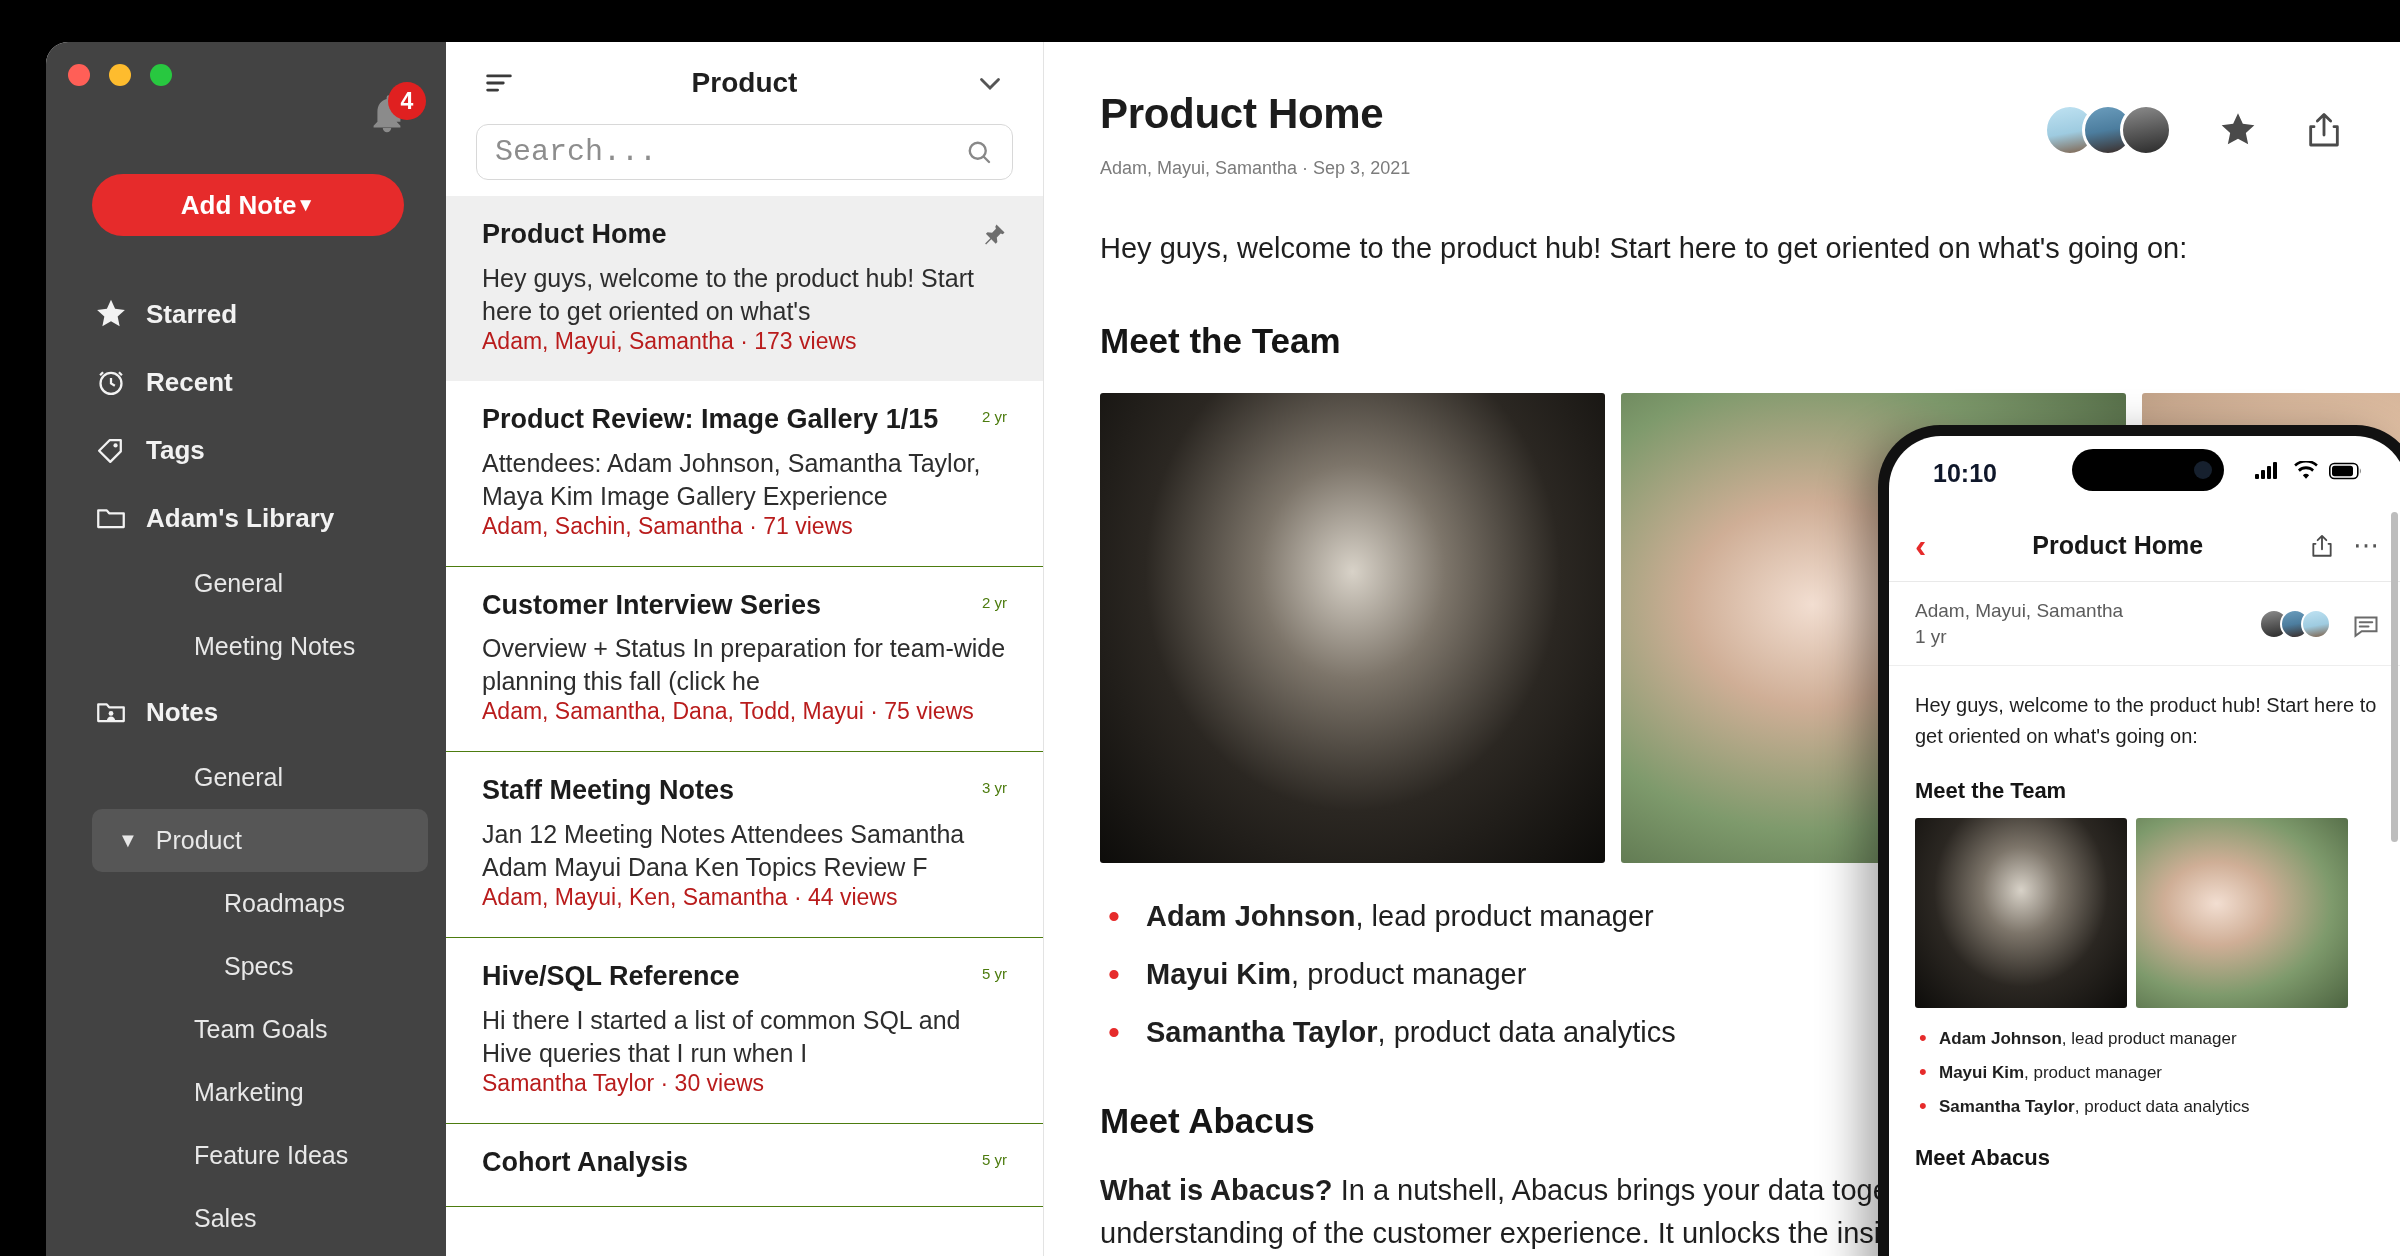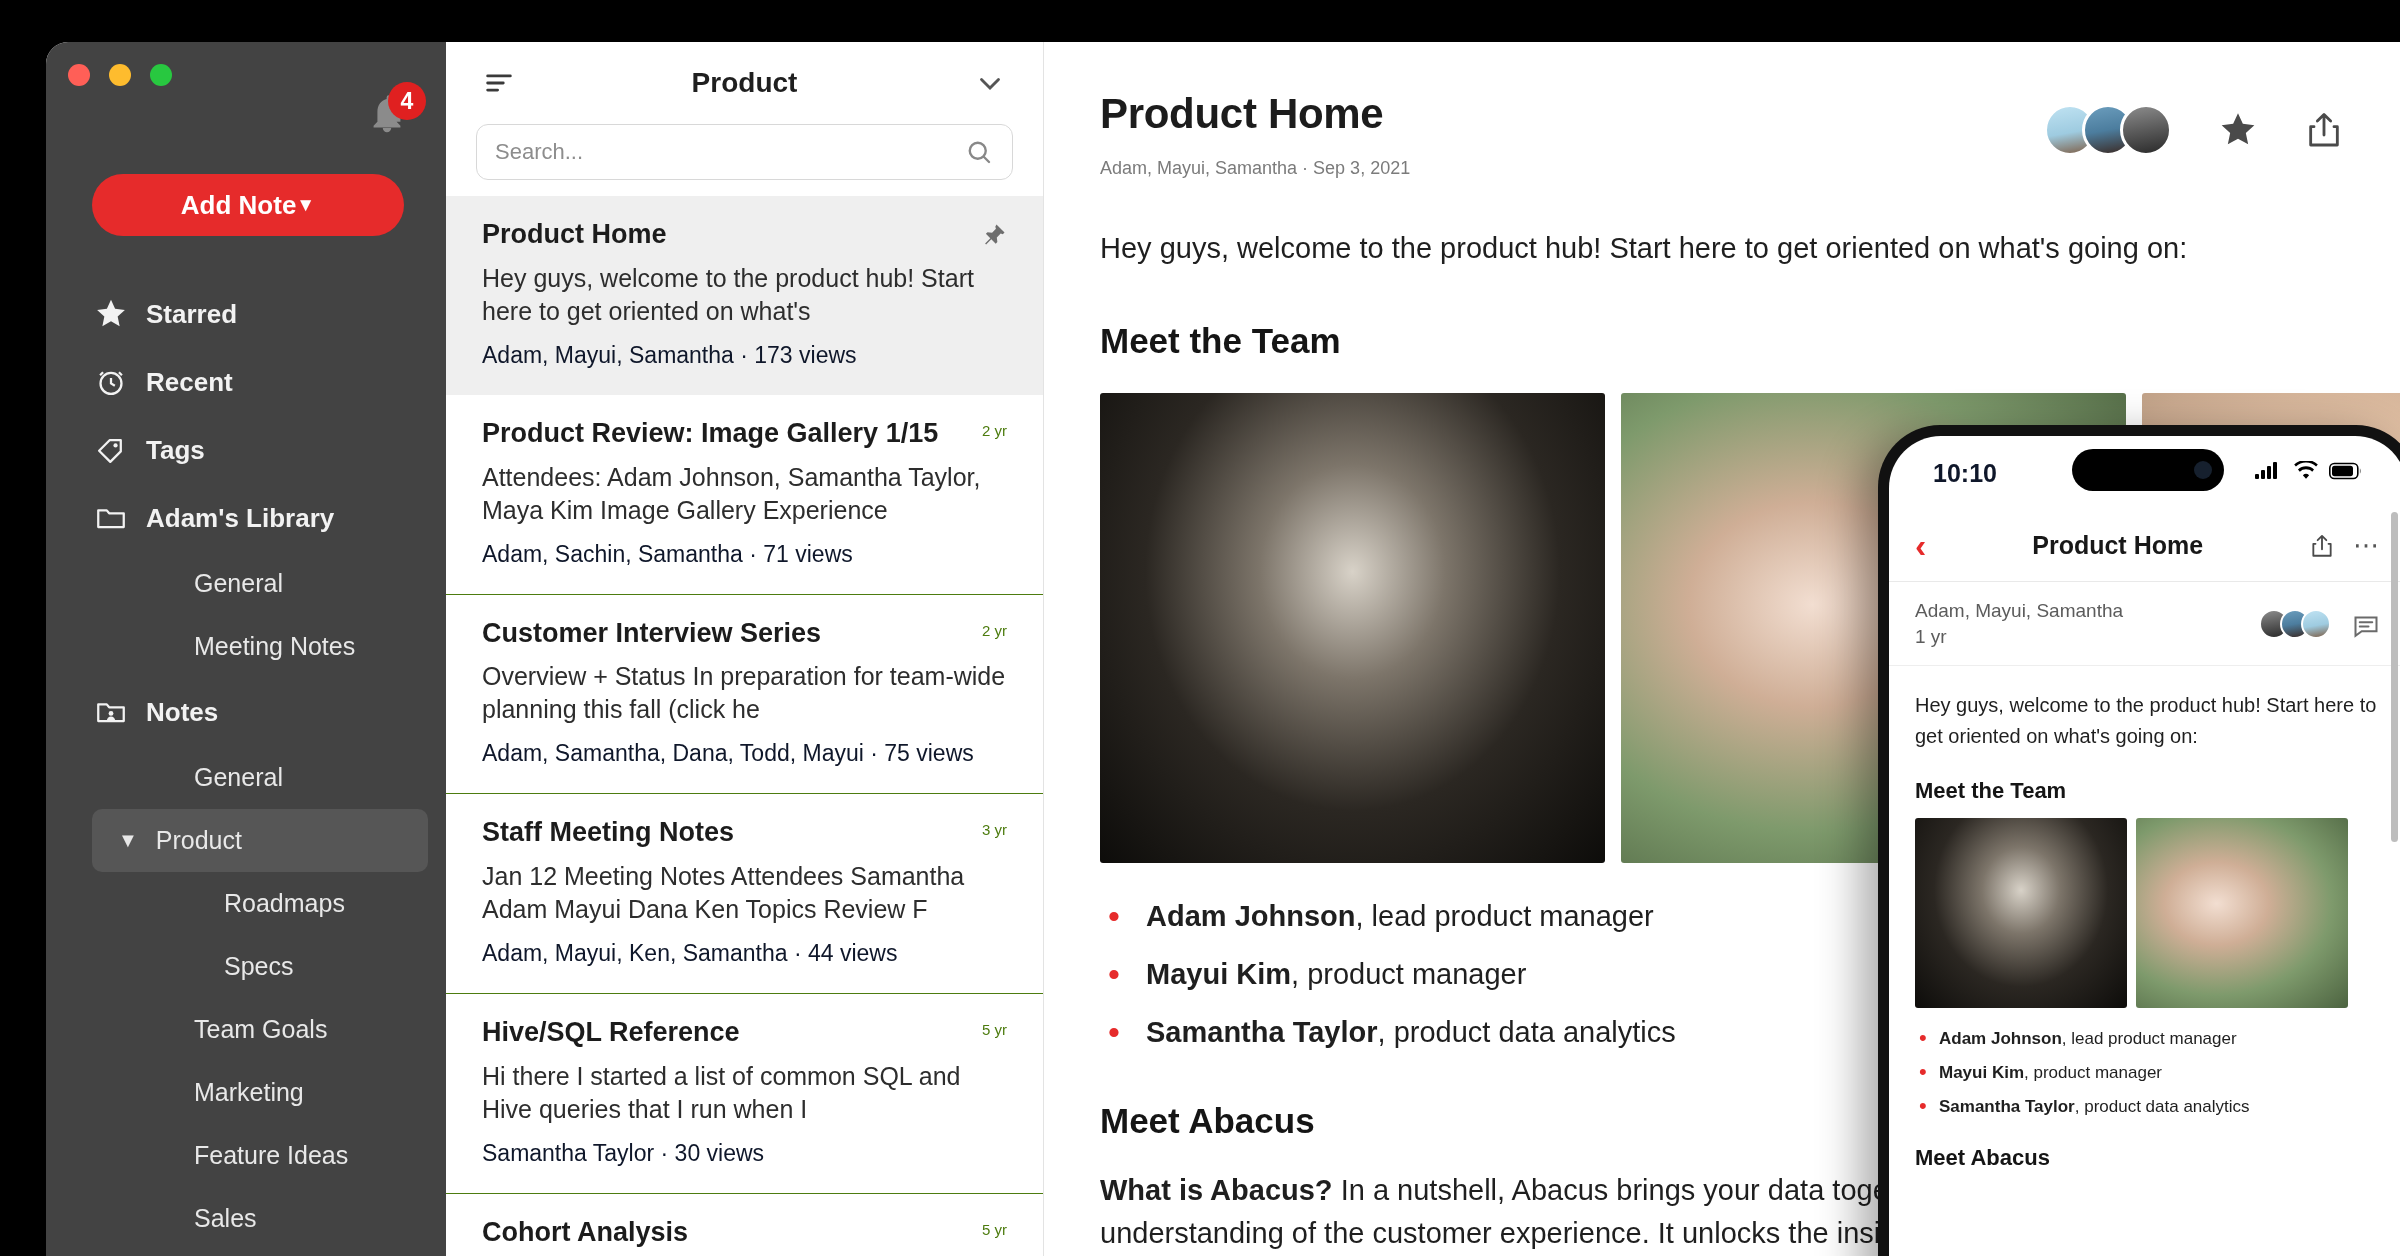--- a/index.html
+++ b/index.html
@@ -121,22 +121,22 @@
     font-size: 28px; font-weight: bold; color: #1f1f1f;
   }
   .hdr-icon { width: 34px; height: 34px; cursor: pointer; }
   #search-wrap { padding: 0 30px 16px 30px; }
   #search-box {
     height: 56px; border: 1px solid #d8d8d8; border-radius: 12px;
     display: flex; align-items: center; padding: 0 18px;
   }
   #search-input {
     flex: 1; border: none; outline: none;
-    font-size: 22px; color: #0369a1;
-    font-family: Liberation Sans, sans-serif;
+    font-size: 30px; color: #0369a1;
+    font-family: Liberation Mono, monospace;
     background: transparent;
   }
   #search-input::placeholder { color: #8d8d8d; }
 
   #notes { overflow: hidden; }
   .note-item {
     padding: 22px 36px 26px 36px;
     border-bottom: 1px solid #4d7c0f;
     cursor: pointer;
     position: relative;
@@ -147,21 +147,21 @@
     font-size: 27px; font-weight: bold; color: #1c1c1c;
     flex: 1; line-height: 1.25;
   }
   .note-age { font-size: 15px; color: #4d7c0f; white-space: nowrap; padding-top: 5px; }
   .note-pin { width: 26px; height: 26px; flex: 0 0 26px; margin-top: 4px; }
   .note-snippet {
     font-size: 25px; color: #2d2d2d; line-height: 1.32;
     margin-top: 10px;
     max-height: 68px; overflow: hidden;
   }
-  .note-meta { font-size: 23px; color: #0f172a; margin-top: 14px; }
+  .note-meta { font-size: 23px; color: #b91c1c; }
 
   
   #main {
     flex: 1; background: #fff; position: relative; overflow: hidden;
   }
   #main-header {
     padding: 48px 56px 0 56px;
     display: flex; align-items: flex-start;
   }
   #main-header .htext { flex: 1; }

